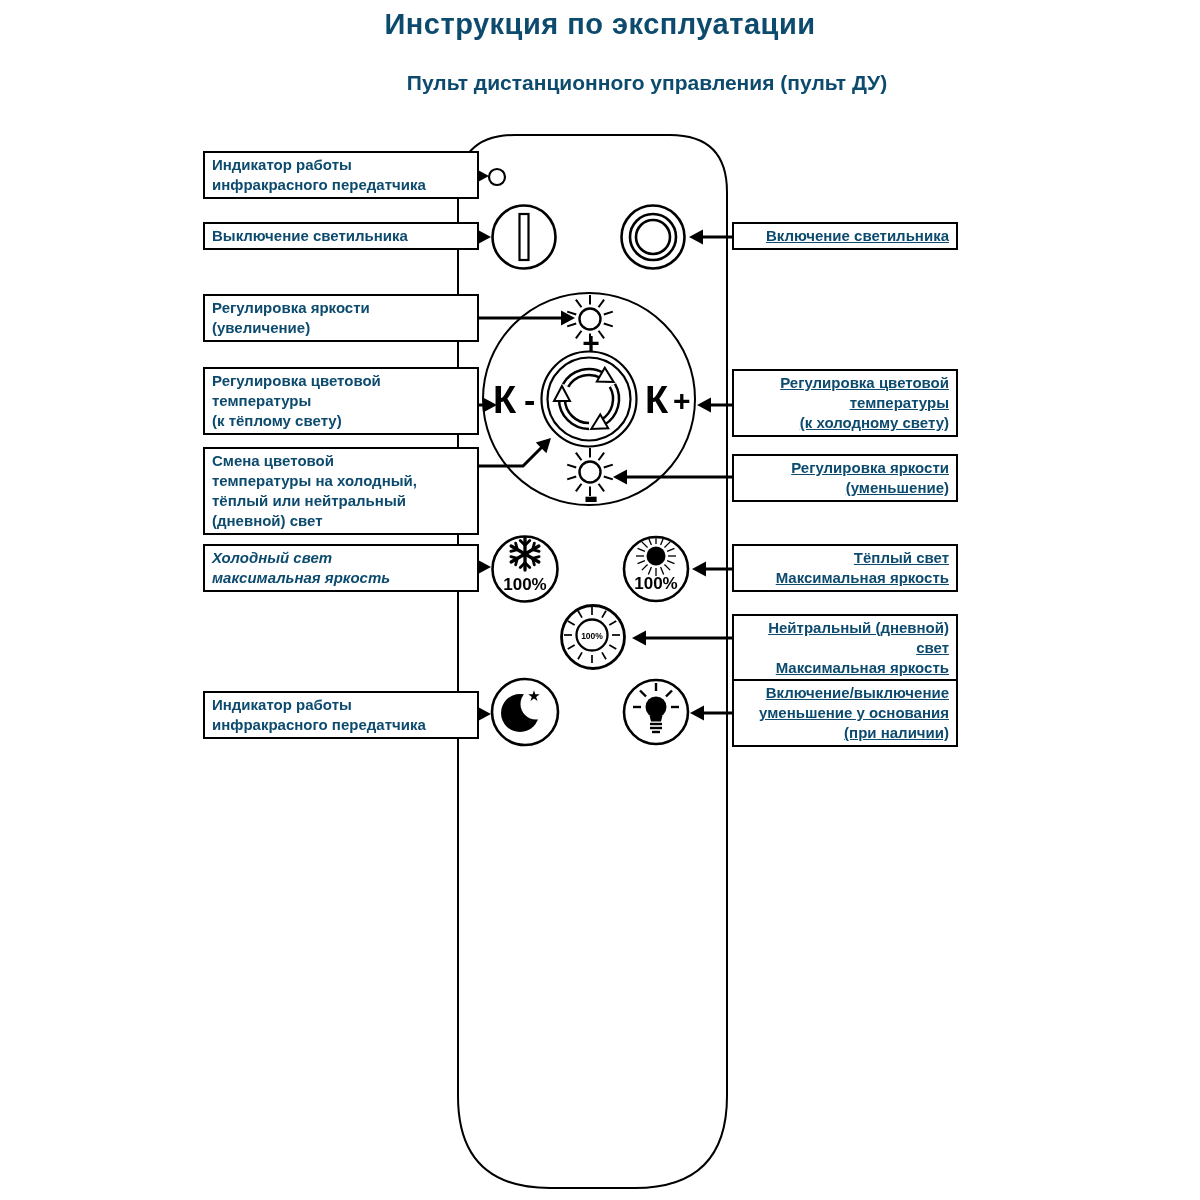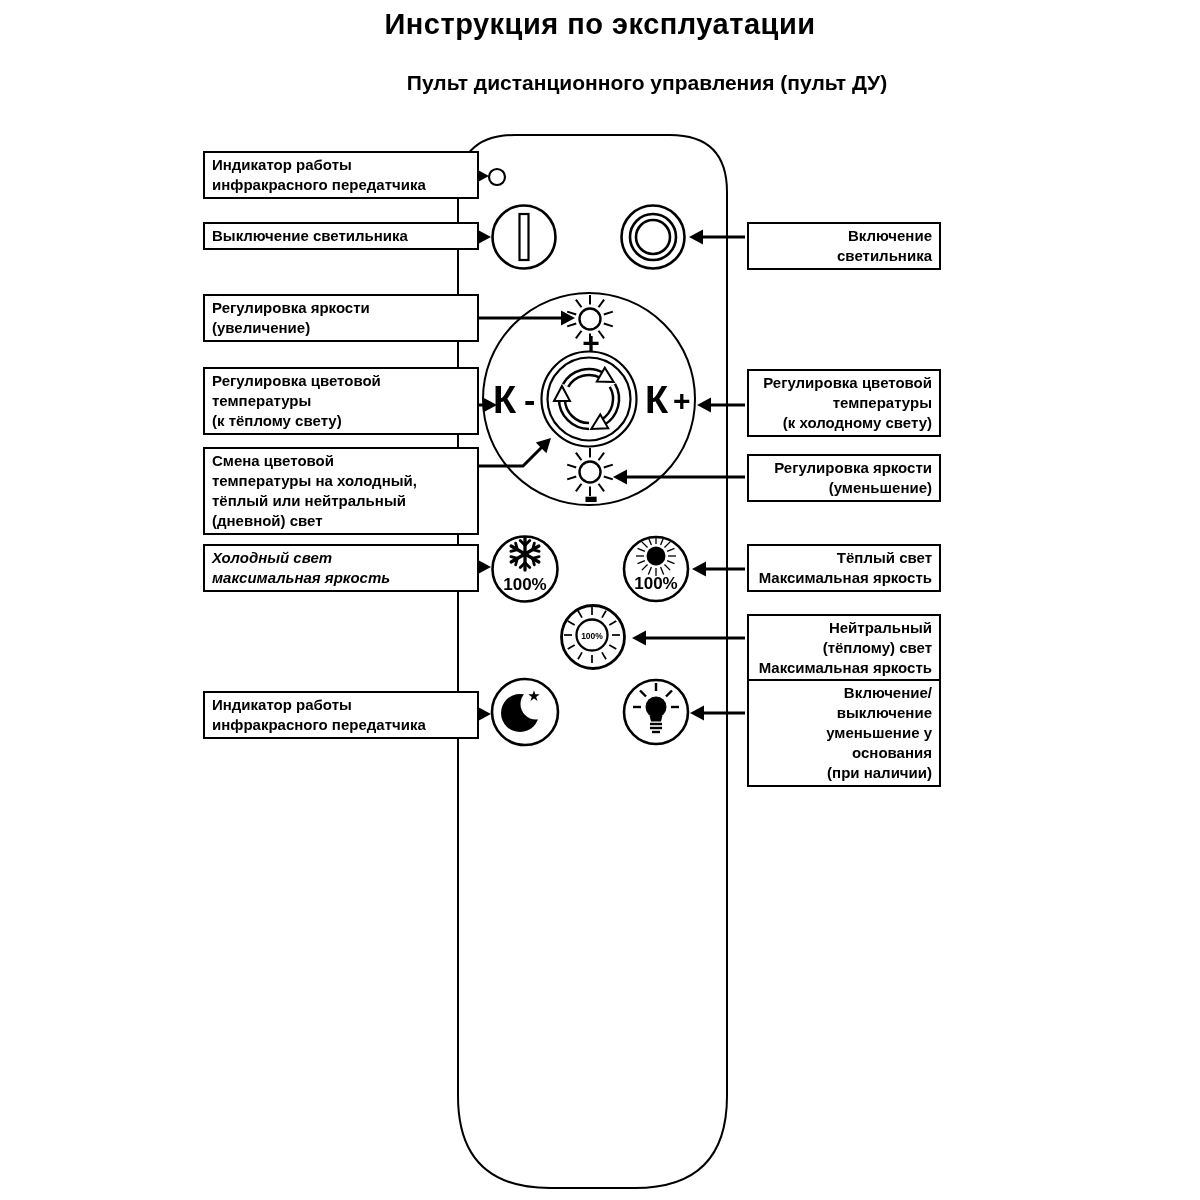--- a/index.html
+++ b/index.html
@@ -1,37 +1,37 @@
 <!DOCTYPE html>
 <html><head>
 <meta charset="utf-8">
 <style>
   html,body { margin:0; padding:0; background:#ffffff; }
   .page {
     position:relative; width:1200px; height:1200px; background:#ffffff;
-    font-family:"Liberation Sans", sans-serif; color:#000000;
+    font-family:"Liberation Sans", sans-serif; color:#0c4a6e;
     overflow:hidden;
     border-radius:32px;
   }
   .title {
     position:absolute; top:8px; left:0; width:1200px; text-align:center;
     font-size:29px; font-weight:bold; letter-spacing:0.5px;
   }
   .subtitle {
     position:absolute; top:71px; left:0; width:1200px; text-align:center;
     font-size:21px; font-weight:bold;padding-left:47px;
   }
   .diagram-svg { position:absolute; left:0; top:0; }
   .lbox, .rbox {
     position:absolute; box-sizing:border-box; background:#fff;
     border:2px solid #000; padding:2px 7px;
     font-size:15px; font-weight:bold; line-height:20px; white-space:pre-line;
   }
   .lbox { left:203px; width:276px; text-align:left; }
-  .rbox { left:747px; width:194px; text-align:right; }
+  .rbox { left:732px; width:226px; text-align:right;text-decoration:underline; }
   svg text { font-family:"Liberation Sans", sans-serif; font-weight:bold; fill:#000; }
   svg .star { font-family:"DejaVu Sans", sans-serif; }
 </style>
 </head>
 <body>
 
 <div class="page">
 
   <div class="title">Инструкция по эксплуатации</div>
   <div class="subtitle">Пульт дистанционного управления (пульт ДУ)</div>
@@ -274,19 +274,19 @@
 инфракрасного передатчика</div>
 
   <div class="rbox" style="top:222px;">Включение светильника</div>
   <div class="rbox" style="top:369px;">Регулировка цветовой
 температуры
 (к холодному свету)</div>
   <div class="rbox" style="top:454px;">Регулировка яркости
 (уменьшение)</div>
   <div class="rbox" style="top:544px;">Тёплый свет
 Максимальная яркость</div>
-  <div class="rbox" style="top:614px;">Нейтральный (тёплому) свет
+  <div class="rbox" style="top:614px;">Нейтральный (дневной) свет
 Максимальная яркость</div>
   <div class="rbox" style="top:679px;">Включение/выключение
 уменьшение у основания
 (при наличии)</div>
 
 </div>
 
 </body></html>

